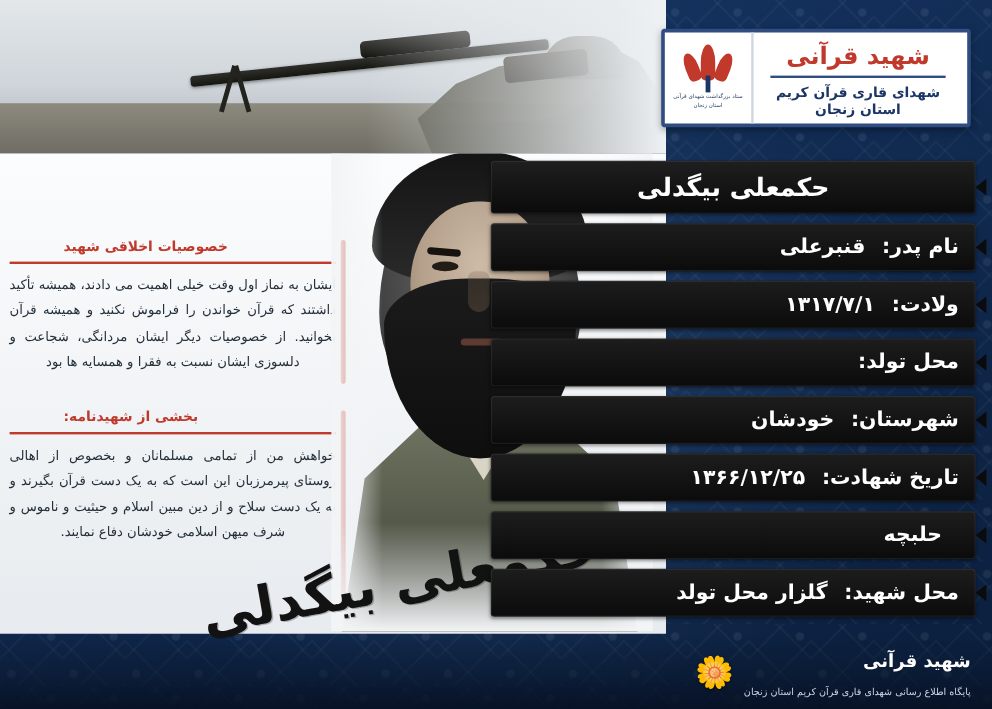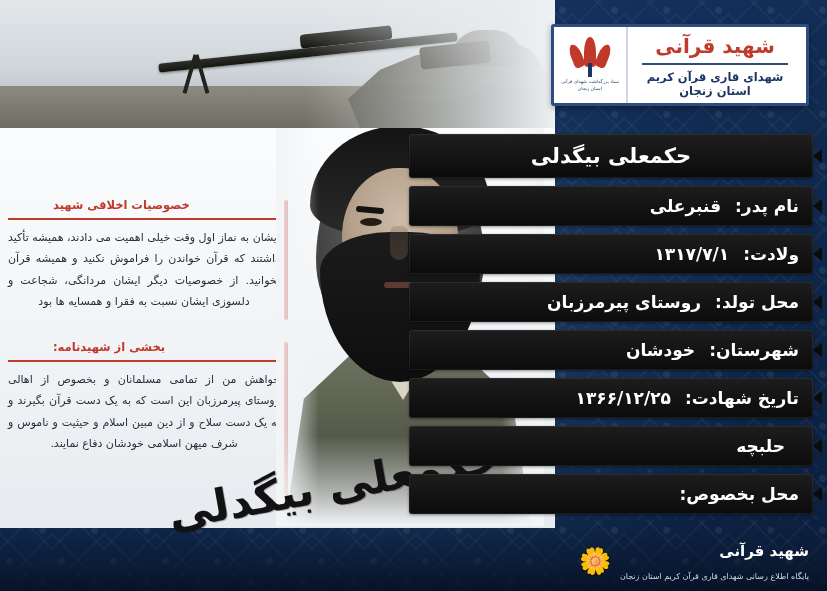--- a/index.html
+++ b/index.html
@@ -520,21 +520,20 @@
     </div>
 
     <div class="info-row">
       <span class="label">ولادت:</span>
       <span class="value">۱۳۱۷/۷/۱</span>
       <span class="notch"></span>
     </div>
 
     <div class="info-row">
       <span class="label">محل تولد:</span>
-      <span class="value">روستای پیرمرزبان</span>
       <span class="notch"></span>
     </div>
 
     <div class="info-row">
       <span class="label">شهرستان:</span>
       <span class="value">خودشان</span>
       <span class="notch"></span>
     </div>
 
     <div class="info-row">
@@ -542,21 +541,22 @@
       <span class="value">۱۳۶۶/۱۲/۲۵</span>
       <span class="notch"></span>
     </div>
 
     <div class="info-row">
       <span class="value">حلبچه</span>
       <span class="notch"></span>
     </div>
 
     <div class="info-row">
-      <span class="label">محل بخصوص:</span>
+      <span class="label">محل شهید:</span>
+      <span class="value">گلزار محل تولد</span>
       <span class="notch"></span>
     </div>
   </div>
 
   <div class="bottom-strip"></div>
 
   <div class="footer-logo">
     <div class="fl-text">
       <div class="fl1">شهید قرآنی</div>
       <div class="fl2">پایگاه اطلاع رسانی شهدای قاری قرآن کریم استان زنجان</div>

